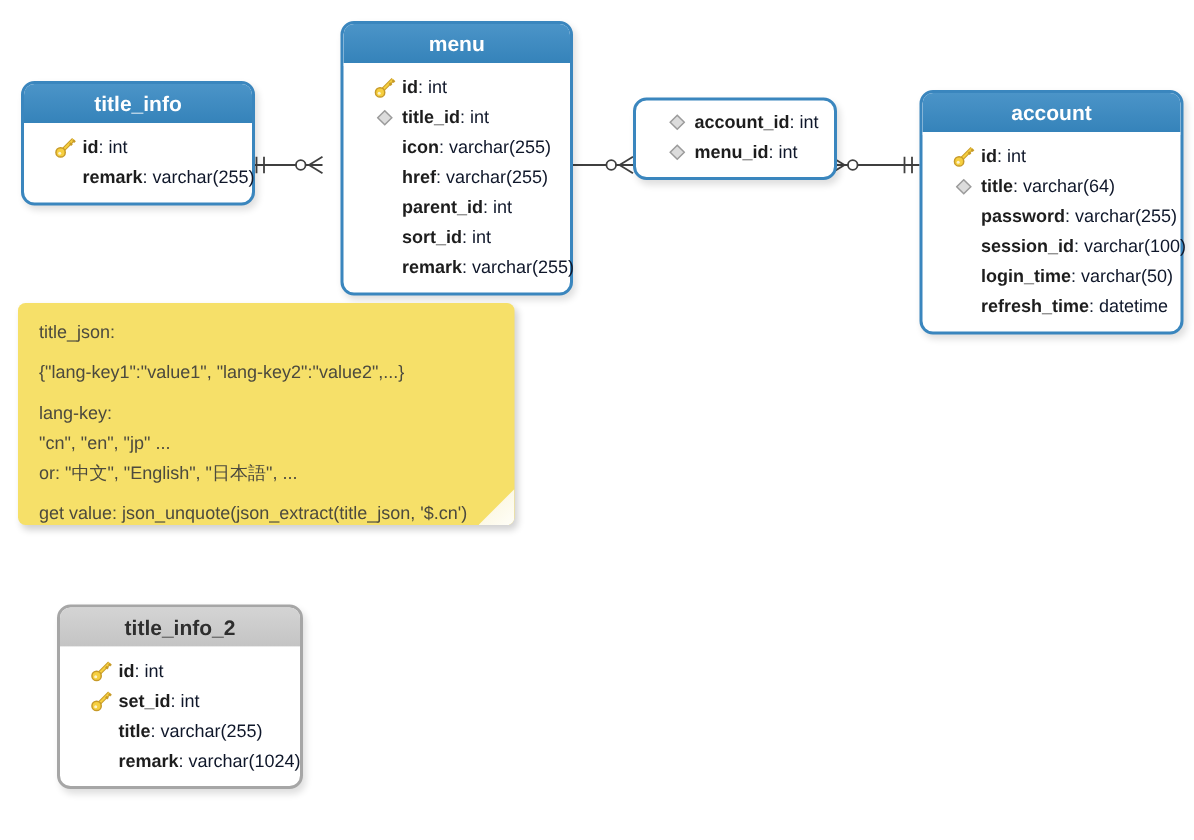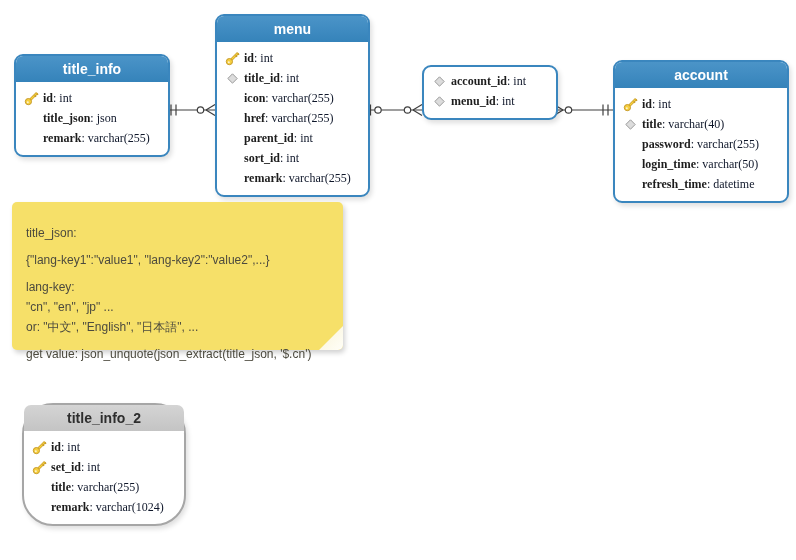--- a/index.html
+++ b/index.html
@@ -5,30 +5,30 @@
   html,body{margin:0;padding:0;background:#ffffff;font-family:"Liberation Sans",sans-serif;}
   #canvas{position:relative;width:796px;height:560px;background:#ffffff;overflow:hidden;}
 
   .table{position:absolute;background:#ffffff;border:2px solid var(--bd);border-radius:9px;
          box-shadow:2px 3px 5px rgba(0,0,0,.13);}
   .table.blue{--bd:#3a86be;--hd1:#4b94c8;--hd2:#3583ba;--ht:#ffffff;}
   .table.gray{--bd:#a6a6a6;--hd1:#d4d4d4;--hd2:#c4c4c4;--ht:#2e2e2e;}
   .t-header{height:26px;line-height:26px;text-align:center;font-size:14px;font-weight:bold;
             color:var(--ht);background:linear-gradient(var(--hd1),var(--hd2));
             border-radius:7px 7px 0 0;border-bottom:2px solid #ffffff;}
-  .t-body{padding:4px 0 7px 0;font-family:Liberation Serif, serif;}
+  .t-body{padding:4px 0 7px 12px;}
   .t-row{display:flex;align-items:center;height:20px;padding:0 7px;font-size:12px;white-space:nowrap;}
   .icon{flex:0 0 16px;width:16px;height:15px;margin-right:4px;display:flex;align-items:center;justify-content:center;}
   .c-name{color:#1d1d1d;font-weight:bold;}
   .c-type{color:#0f172a;}
   .c-type::before{content:": ";}
 
   .note{position:absolute;background:#f6e069;border-radius:5px;
         box-shadow:2px 3px 5px rgba(0,0,0,.18);
-        padding:16px 14px 10px 14px;font-size:12px;color:#4c4a3e;box-sizing:border-box;}
+        padding:4px 14px 10px 14px;font-size:12px;color:#4c4a3e;box-sizing:border-box;}
   .note-line{line-height:15px;white-space:nowrap;}
   .gap-first{margin-top:8px;}
   .gap-normal{margin-top:12px;}
   .gap-tight{margin-top:5px;}
   .fold{position:absolute;right:0;bottom:0;width:24px;height:24px;
         background:linear-gradient(135deg,#ddd3a0 0%,#fbf7e2 35%,#fffef8 100%);
         clip-path:polygon(100% 0,100% 100%,0 100%);border-bottom-right-radius:5px;}
 
   #rel-layer{position:absolute;left:0;top:0;pointer-events:none;}
 </style>
@@ -74,31 +74,26 @@
               <line x1="12.6" y1="2.4" x2="14.0" y2="3.8" stroke="#c79a28" stroke-width="1.6"></line>
               <circle cx="4.4" cy="10.6" r="3.1" fill="#f6cf3f" stroke="#c79a28" stroke-width="1"></circle>
               <circle cx="3.8" cy="11.2" r="1.0" fill="#fdf3cd"></circle>
             </svg>
           </span>
           <span class="c-name">id</span>
           <span class="c-type">int</span>
         </div>
         <div class="t-row">
           <span class="icon"></span>
-          <span class="c-name">title_json</span>
-          <span class="c-type">json</span>
-        </div>
-        <div class="t-row">
-          <span class="icon"></span>
           <span class="c-name">remark</span>
           <span class="c-type">varchar(255)</span>
         </div>
       </div>
     </div>
-    <div class="table blue" style="left: 215px; top: 14px; width: 151px;">
+    <div class="table blue" style="left: 227px; top: 14px; width: 151px;">
       <div class="t-header"><span>menu</span></div>
       <div class="t-body">
         <div class="t-row">
           <span class="icon">
             <svg width="15" height="15" viewBox="0 0 15 15">
               <line x1="6.5" y1="8.5" x2="13" y2="2" stroke="#c79a28" stroke-width="2.6"></line>
               <line x1="6.5" y1="8.5" x2="13" y2="2" stroke="#f6cf3f" stroke-width="1.4"></line>
               <line x1="10.6" y1="4.4" x2="12.0" y2="5.8" stroke="#c79a28" stroke-width="1.6"></line>
               <line x1="12.6" y1="2.4" x2="14.0" y2="3.8" stroke="#c79a28" stroke-width="1.6"></line>
               <circle cx="4.4" cy="10.6" r="3.1" fill="#f6cf3f" stroke="#c79a28" stroke-width="1"></circle>
@@ -183,40 +178,45 @@
           <span class="c-name">id</span>
           <span class="c-type">int</span>
         </div>
         <div class="t-row">
           <span class="icon">
             <svg width="11" height="11" viewBox="0 0 11 11">
               <path d="M5.5 0.8 L10.2 5.5 L5.5 10.2 L0.8 5.5 Z" fill="#dcdcdc" stroke="#9b9b9b" stroke-width="1"></path>
             </svg>
           </span>
           <span class="c-name">title</span>
-          <span class="c-type">varchar(40)</span>
+          <span class="c-type">varchar(64)</span>
         </div>
         <div class="t-row">
           <span class="icon"></span>
           <span class="c-name">password</span>
           <span class="c-type">varchar(255)</span>
+        </div>
+        <div class="t-row">
+          <span class="icon"></span>
+          <span class="c-name">session_id</span>
+          <span class="c-type">varchar(100)</span>
         </div>
         <div class="t-row">
           <span class="icon"></span>
           <span class="c-name">login_time</span>
           <span class="c-type">varchar(50)</span>
         </div>
         <div class="t-row">
           <span class="icon"></span>
           <span class="c-name">refresh_time</span>
           <span class="c-type">datetime</span>
         </div>
       </div>
     </div>
-    <div class="table gray" style="left: 22px; top: 403px; width: 160px; border-radius: 31px;">
+    <div class="table gray" style="left: 38px; top: 403px; width: 160px;">
       <div class="t-header"><span>title_info_2</span></div>
       <div class="t-body">
         <div class="t-row">
           <span class="icon">
             <svg width="15" height="15" viewBox="0 0 15 15">
               <line x1="6.5" y1="8.5" x2="13" y2="2" stroke="#c79a28" stroke-width="2.6"></line>
               <line x1="6.5" y1="8.5" x2="13" y2="2" stroke="#f6cf3f" stroke-width="1.4"></line>
               <line x1="10.6" y1="4.4" x2="12.0" y2="5.8" stroke="#c79a28" stroke-width="1.6"></line>
               <line x1="12.6" y1="2.4" x2="14.0" y2="3.8" stroke="#c79a28" stroke-width="1.6"></line>
               <circle cx="4.4" cy="10.6" r="3.1" fill="#f6cf3f" stroke="#c79a28" stroke-width="1"></circle>

